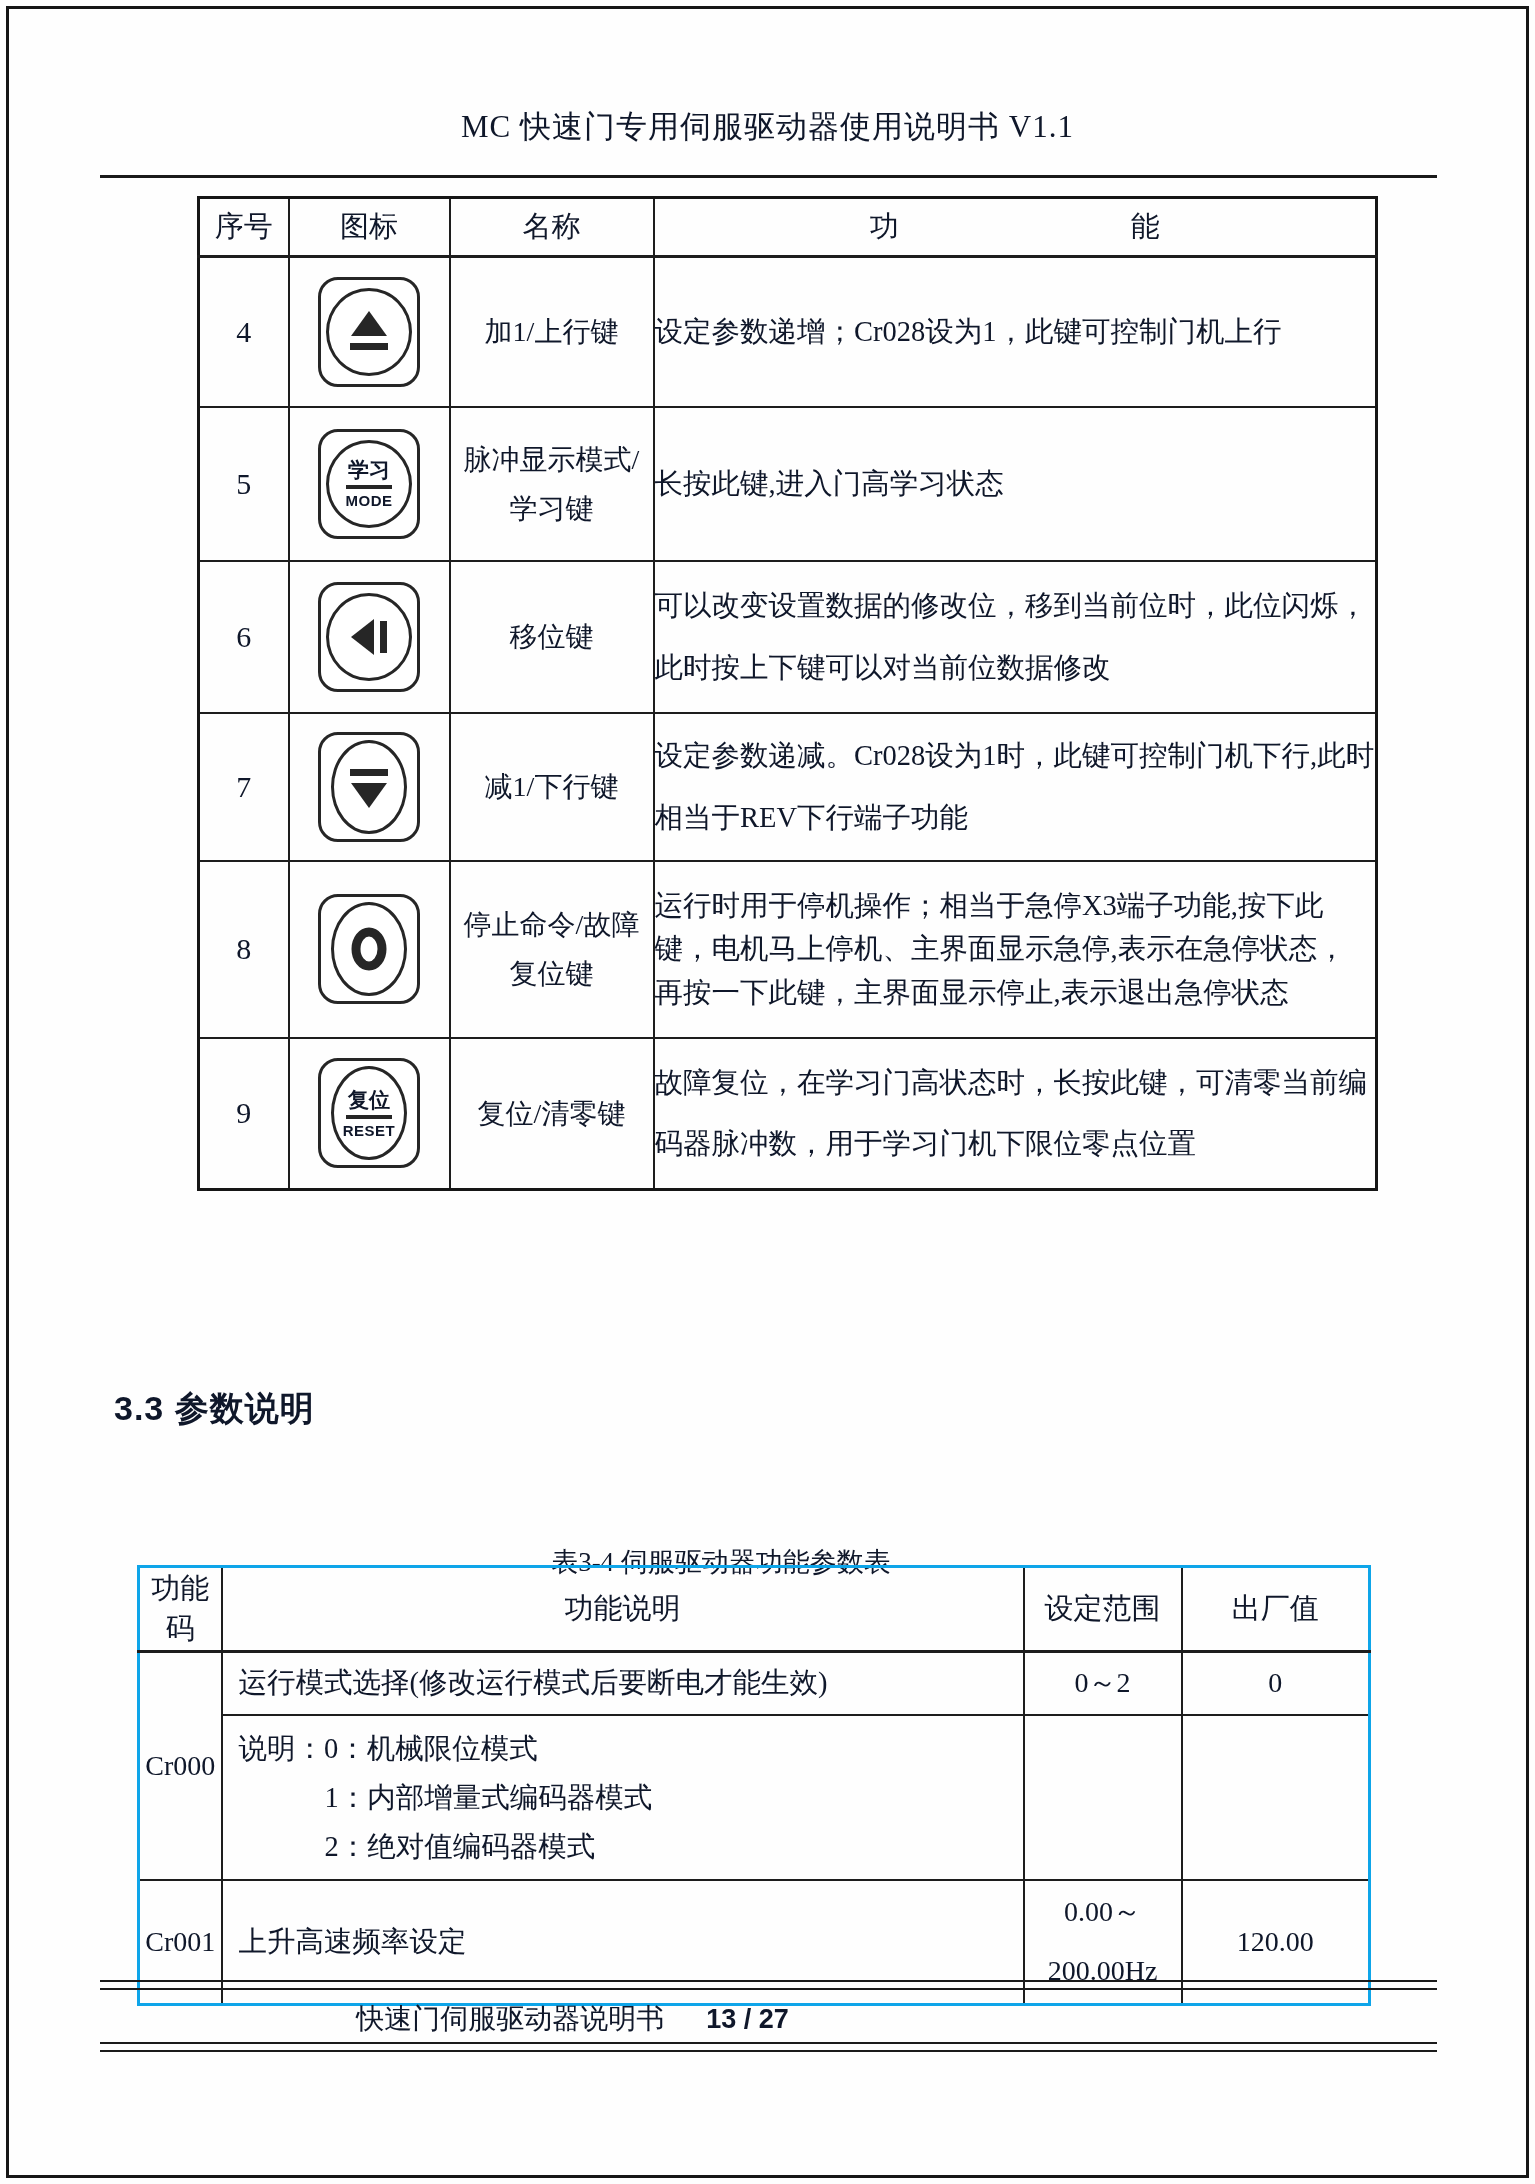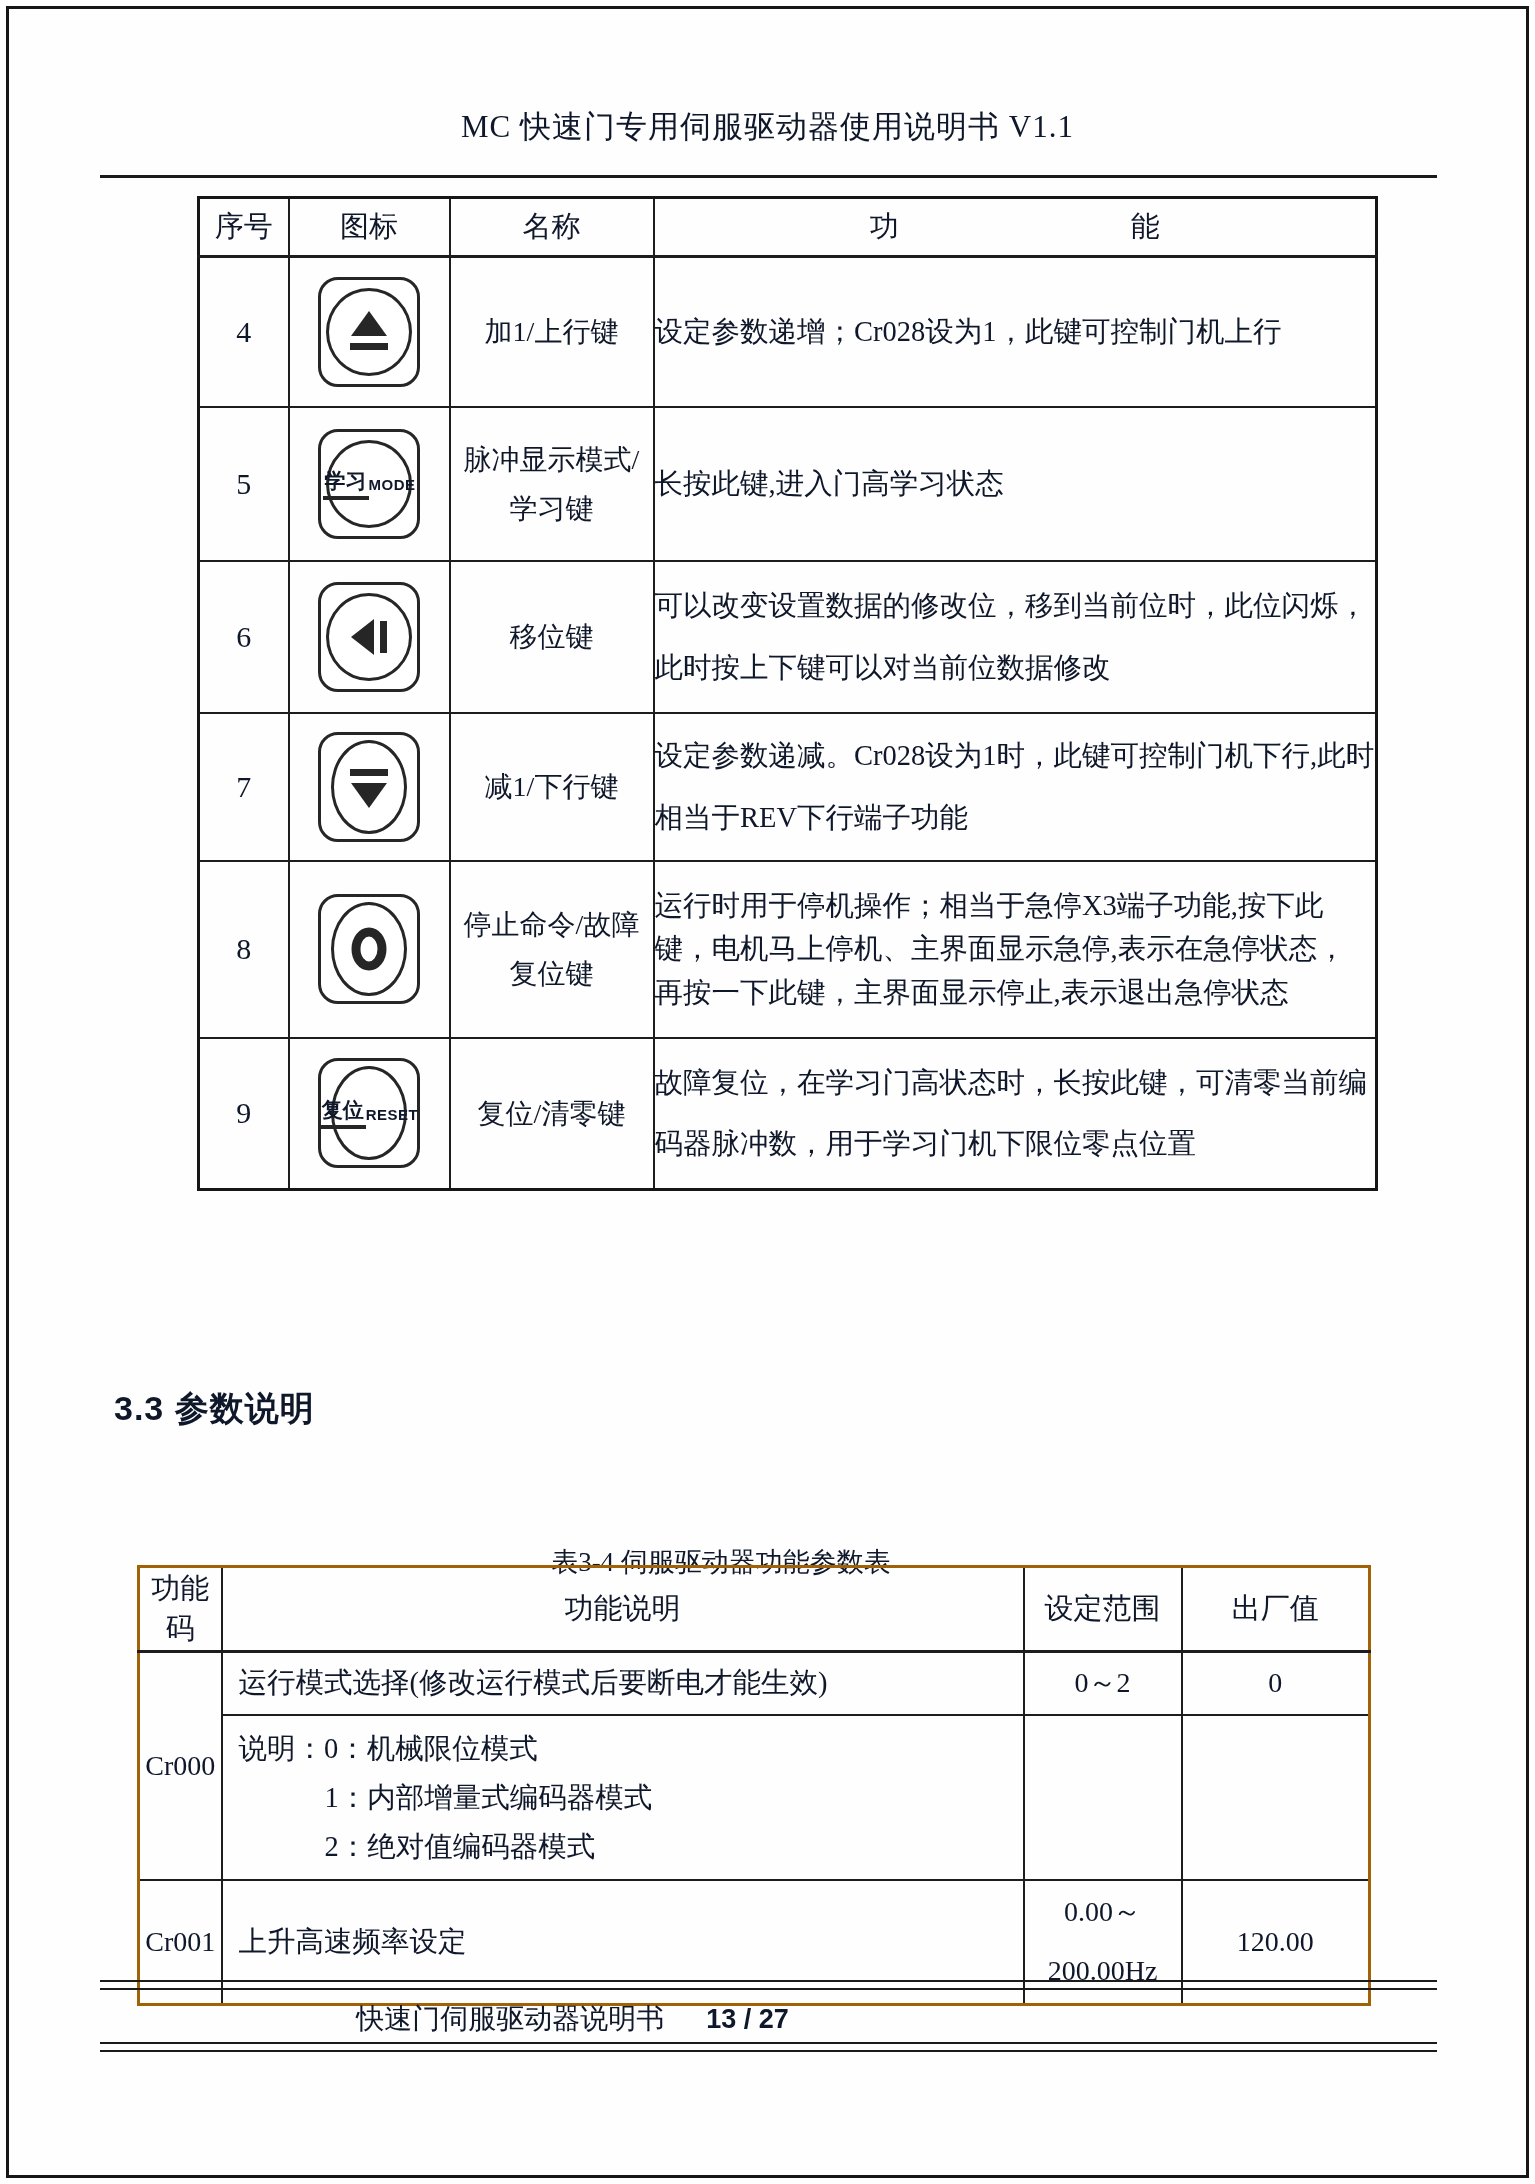--- a/index.html
+++ b/index.html
@@ -30,40 +30,40 @@
   .key-table tbody tr:nth-child(7){height:143px;}
   .c-no{text-align:center;font-size:30px;}
   .c-name{text-align:center;font-size:28px;line-height:1.75;padding:0 12px;}
   .c-func{font-size:28.5px;line-height:2.15;padding:8px 45px 8px 18px;}
   .c-func.tight{line-height:1.52;padding-right:14px;}
 
   
   .key{width:96px;height:104px;border:3.5px solid #262626;border-radius:20px;
     margin:0 auto;display:flex;align-items:center;justify-content:center;background:#fff;}
   .key-circle{width:80px;height:82px;border:3.5px solid #262626;border-radius:50%;
-    display:flex;flex-direction:row;align-items:center;justify-content:center;}
+    display:flex;flex-direction:column;align-items:center;justify-content:center;}
   .key-circle.ellipse{width:70px;height:88px;}
   .key-circle svg{display:block;}
   .kc-top{font-family:"Liberation Sans","DejaVu Sans",sans-serif;font-weight:700;
     font-size:21px;line-height:1;padding:2px 2px 5px;border-bottom:4px solid #262626;white-space:nowrap;}
   .kc-bot{font-family:"Liberation Sans","DejaVu Sans",sans-serif;font-weight:700;
     font-size:20px;line-height:1.1;margin-top:4px;white-space:nowrap;}
   .kc-bot.latin{font-size:15px;letter-spacing:.5px;}
 
   
   .sec-heading{position:absolute;top:1386px;left:114px;
     font-family:"Liberation Sans","DejaVu Sans",sans-serif;font-weight:700;
     font-size:34px;letter-spacing:1px;}
   .intro{position:absolute;top:1457px;left:114px;font-size:28px;}
   .caption{position:absolute;top:1516px;left:0;right:0;text-align:center;
     font-size:27px;padding-right:93px;box-sizing:border-box;margin-top:28px;}
 
   
   .param-table-wrap{position:absolute;left:137px;top:1565px;}
-  .param-table{width:1231px;border:3px solid #a16207;}
+  .param-table{width:1231px;border:3px solid #0ea5e9;}
   .param-table th,.param-table td{border:2.5px solid #1d1d1d;vertical-align:middle;}
   .param-table thead th{height:60px;font-weight:normal;font-size:29px;text-align:center;
     border-bottom-width:3px;}
   .param-table tbody tr:nth-child(1){height:60px;}
   .param-table tbody tr:nth-child(2){height:145px;}
   .param-table tbody tr:nth-child(3){height:125px;}
   .p-code{text-align:center;font-size:28px;}
   .p-desc{font-size:28.5px;padding:4px 16px;}
   .p-range,.p-default{text-align:center;font-size:28px;white-space:pre-line;line-height:2.1;}
   .p-note{font-size:28.5px;padding:8px 16px;line-height:1.72;}

